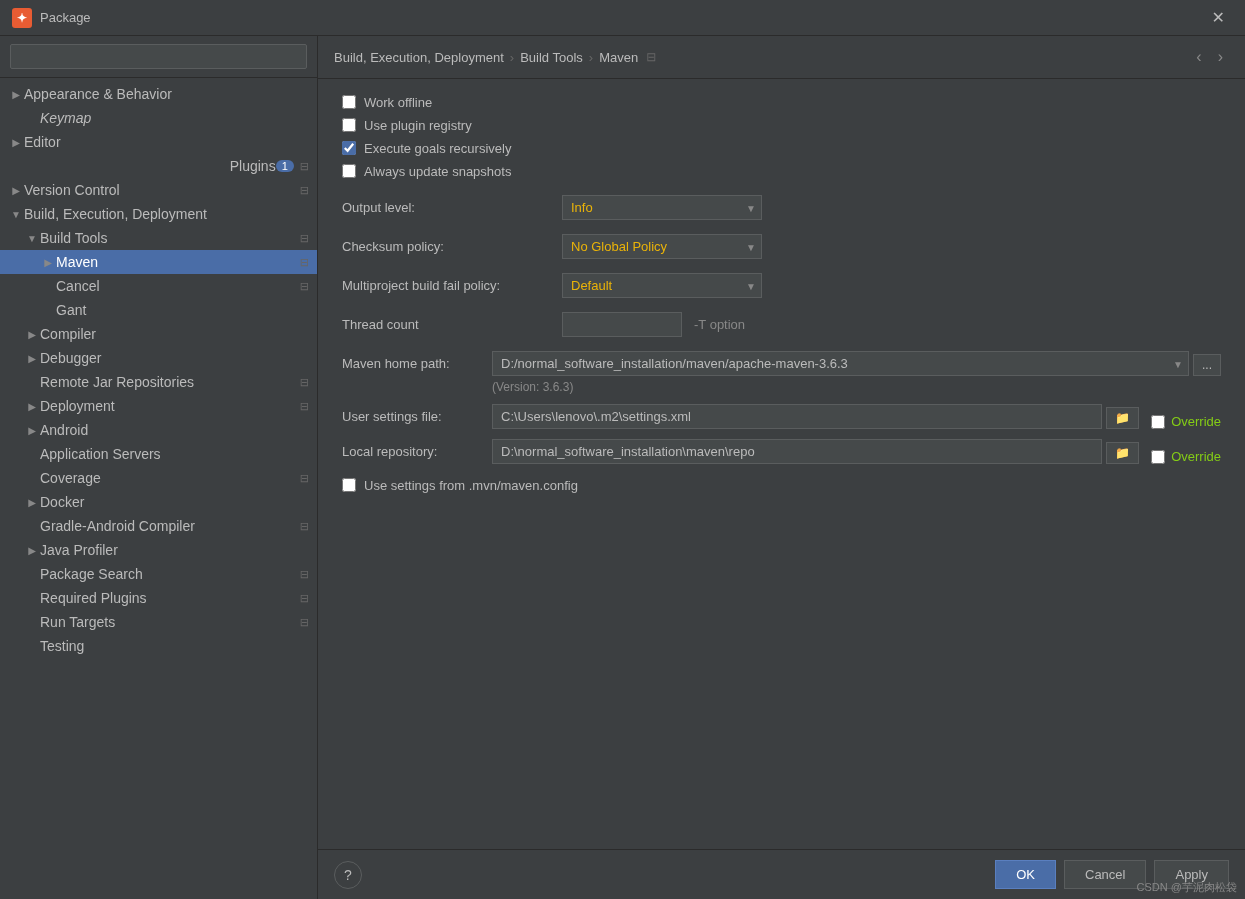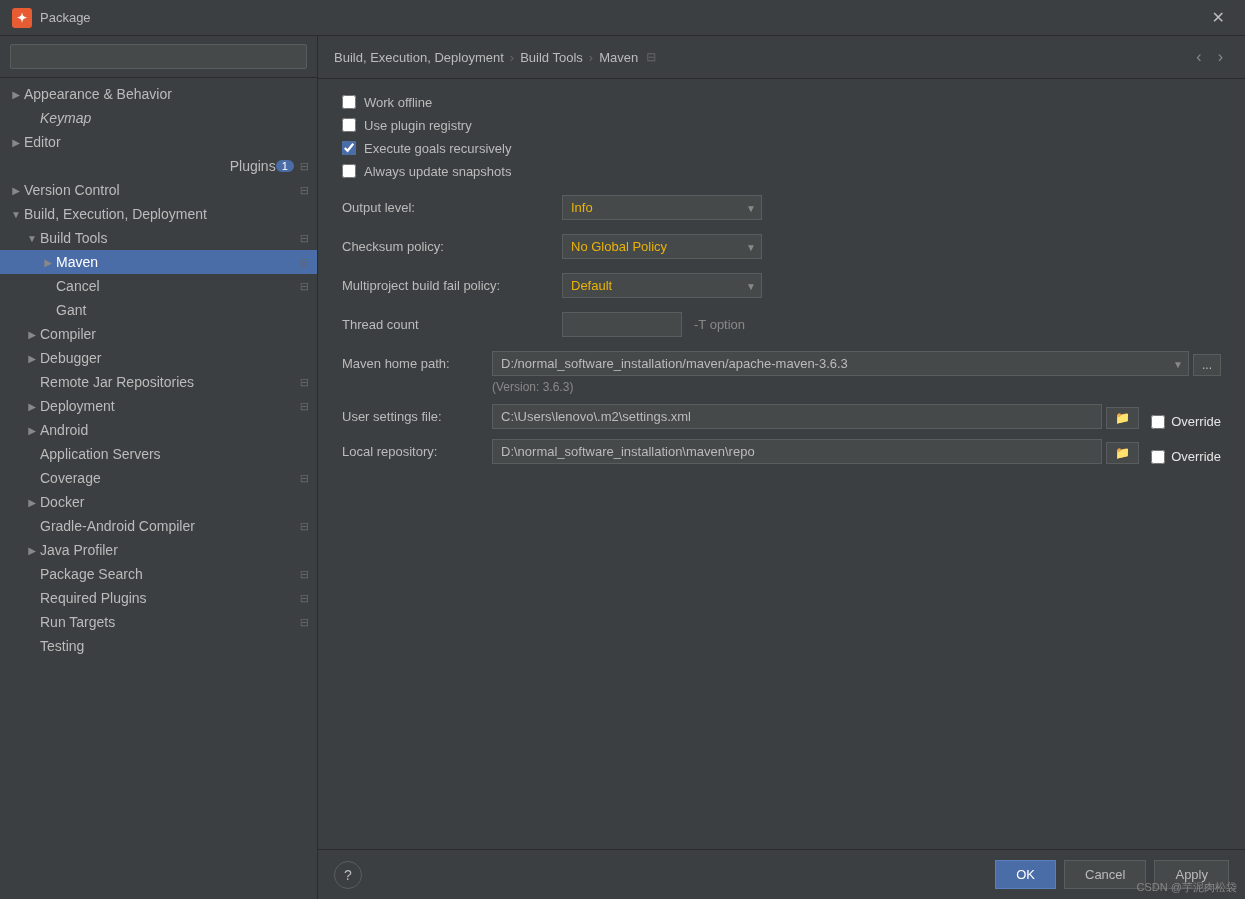--- a/index.html
+++ b/index.html
@@ -287,21 +287,21 @@
       gap: 6px;
       margin-left: 8px;
     }
     .override-wrap input[type="checkbox"] {
       accent-color: #4a6da7;
       width: 14px;
       height: 14px;
     }
     .override-label {
       font-size: 13px;
-      color: #e5e5e5;
+      color: #84cc16;
     }
     .version-note {
       margin-left: 150px;
       font-size: 12px;
       color: #888;
       margin-bottom: 10px;
     }
     
     .footer {
       display: flex;
@@ -610,20 +610,24 @@
           <div class="path-input-wrap">
             <input type="text" class="path-input" value="D:\normal_software_installation\maven\repo" style="">
             <button class="path-btn">📁</button>
             <div class="override-wrap">
               <input type="checkbox" id="override-lr" style="">
               <label for="override-lr" class="override-label">Override</label>
             </div>
           </div>
         </div>
 
+        <div class="checkbox-row">
+          <input type="checkbox" id="use-settings" style="">
+          <label class="checkbox-label" for="use-settings">Use settings from .mvn/maven.config</label>
+        </div>
 
       </div>
 
       <div class="footer">
         <button class="btn-help">?</button>
         <button class="btn-primary">OK</button>
         <button class="btn-secondary">Cancel</button>
         <button class="btn-secondary">Apply</button>
       </div>
     </div>

